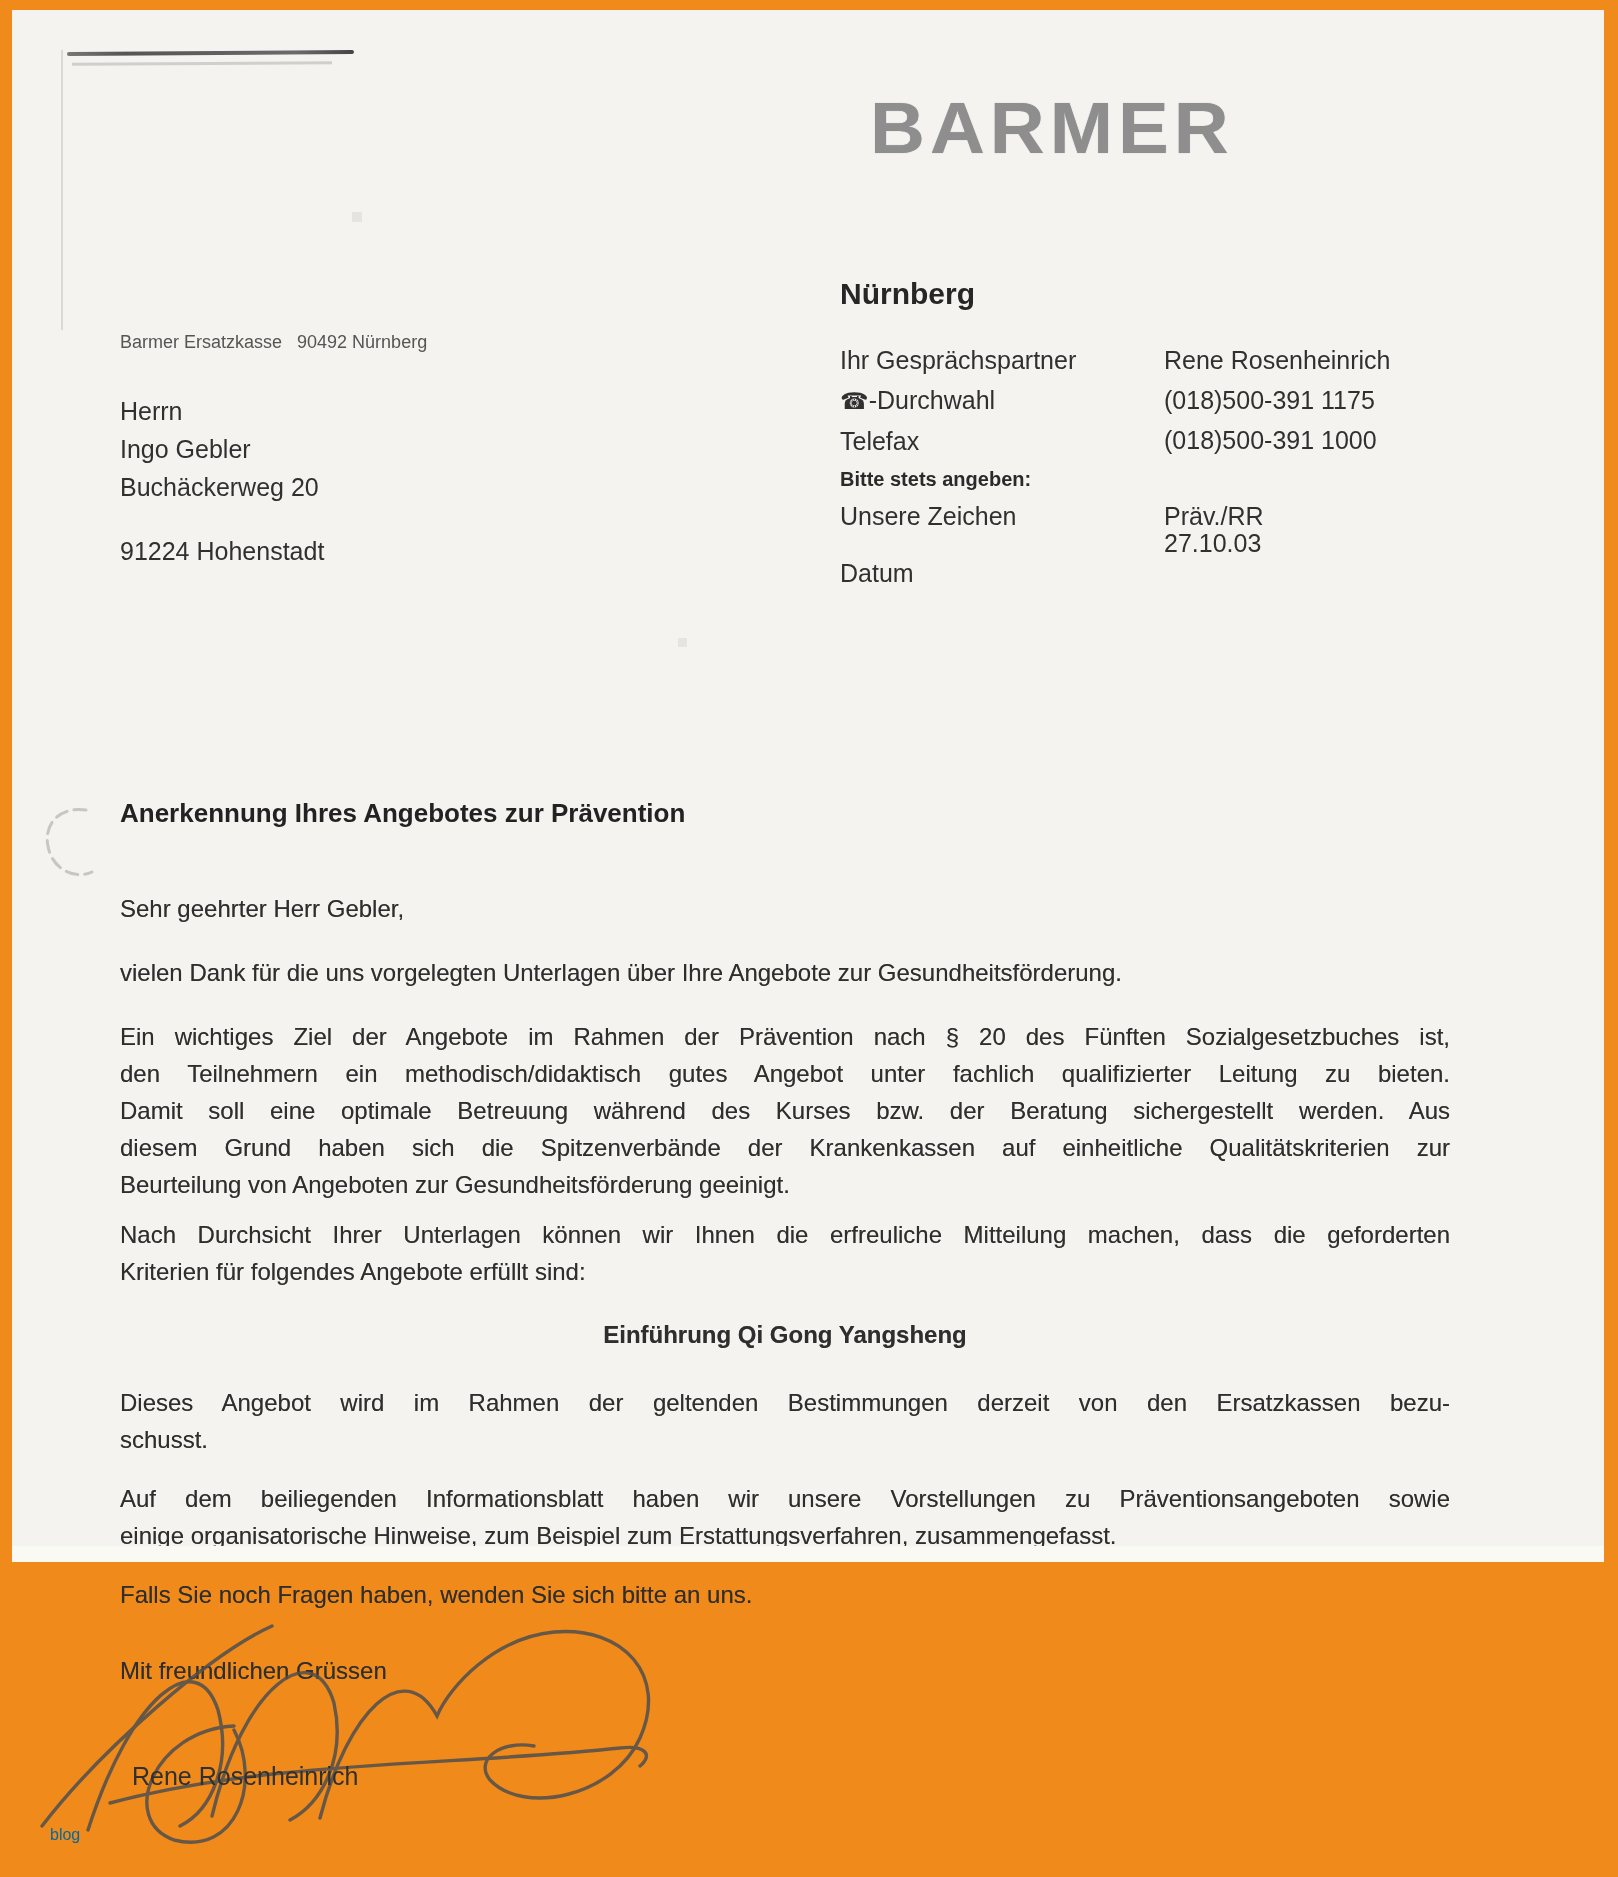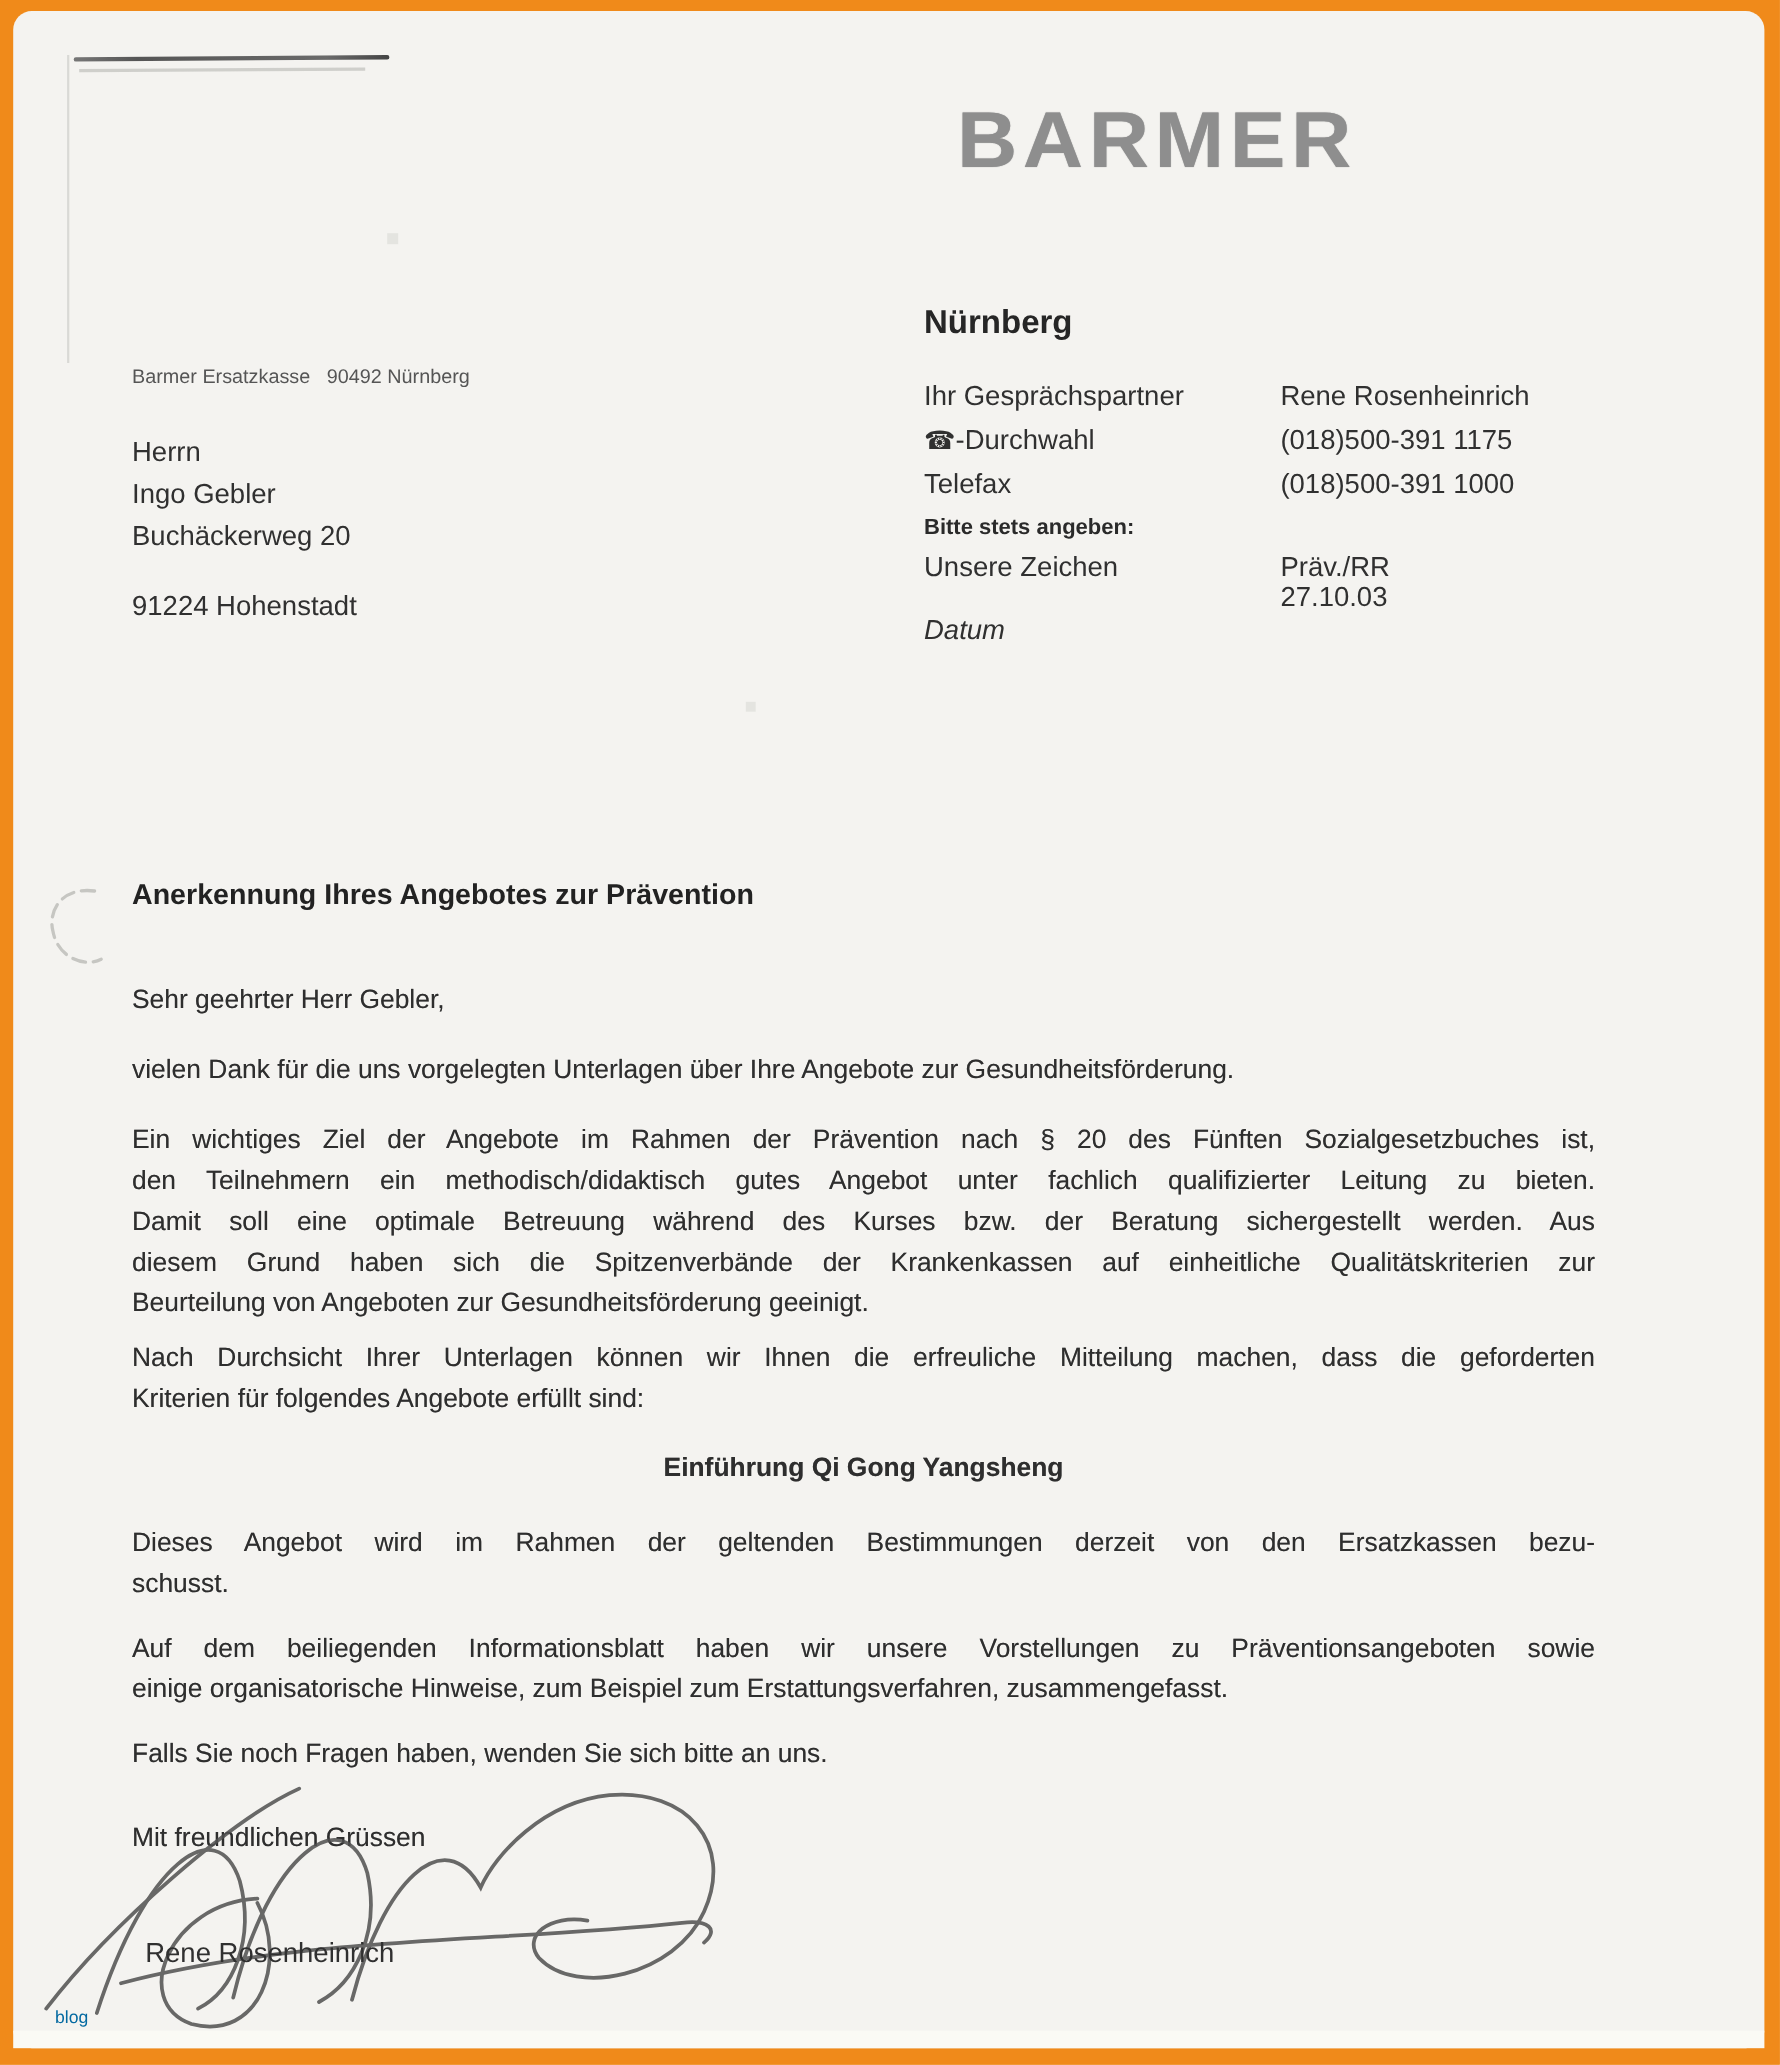--- a/index.html
+++ b/index.html
@@ -2,24 +2,23 @@
 <html><head>
 <meta charset="utf-8">
 <title>Scan</title>
 <style>
   * { margin:0; padding:0; box-sizing:border-box; }
   html,body { width:1618px; height:1877px; overflow:hidden; }
   body { font-family:"Liberation Sans", sans-serif; background:#f08a1a; }
 
   .frame { position:relative; width:1618px; height:1877px; background:#f08a1a; }
   .paper {
-    position:absolute; left:12px; top:10px; width:1592px; height:1852px;
+    position:absolute; left:12px; top:10px; width:1592px; height:1552px;
     background:#f4f3f0;
     color:#2d2d2d;
-    border-radius:17px;
   }
   .paper::after { 
     content:""; position:absolute; left:0; bottom:0; width:100%; height:16px;
     background:#fafaf5;
   }
 
   .abs { position:absolute; }
 
   
   .logo-main {
@@ -106,21 +105,21 @@
     <div class="abs val" style="left:1152px; top:330px;">
       <div>Rene Rosenheinrich</div>
       <div>(018)500-391 1175</div>
       <div>(018)500-391 1000</div>
     </div>
 
     <div class="abs note" style="left:828px; top:458px;">Bitte stets angeben:</div>
     <div class="abs lbl" style="left:828px; top:486px;">Unsere Zeichen</div>
     <div class="abs val" style="left:1152px; top:486px;">Präv./RR</div>
 
-    <div class="abs lbl" style="left:828px; top:543px;font-style:italic;">Datum</div>
+    <div class="abs lbl" style="left:828px; top:543px;">Datum</div>
     <div class="abs val" style="left:1152px; top:513px;">27.10.03</div>
 
     <svg class="abs" style="left:24px; top:790px;" width="64" height="84" viewBox="0 0 64 84">
       <path d="M 50 10 C 18 6, 8 30, 12 46 C 16 70, 40 80, 56 72" fill="none" stroke="#c6c6c2" stroke-width="3" stroke-dasharray="12 7" stroke-linecap="round"></path>
     </svg>
 
     <div class="abs subject" style="left:108px; top:788px;">Anerkennung Ihres Angebotes zur Prävention</div>
 
     <div class="abs body-text" style="left:108px; top:880px;">Sehr geehrter Herr Gebler,</div>
 

